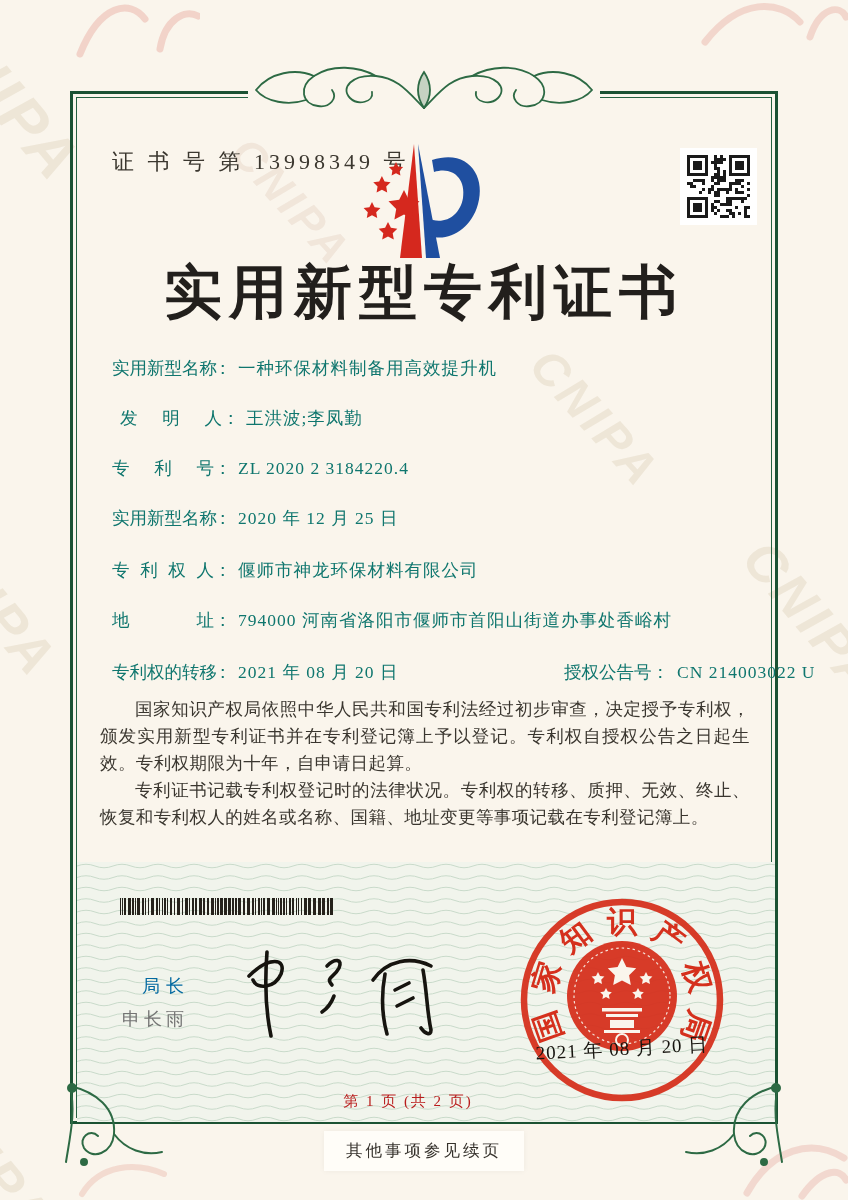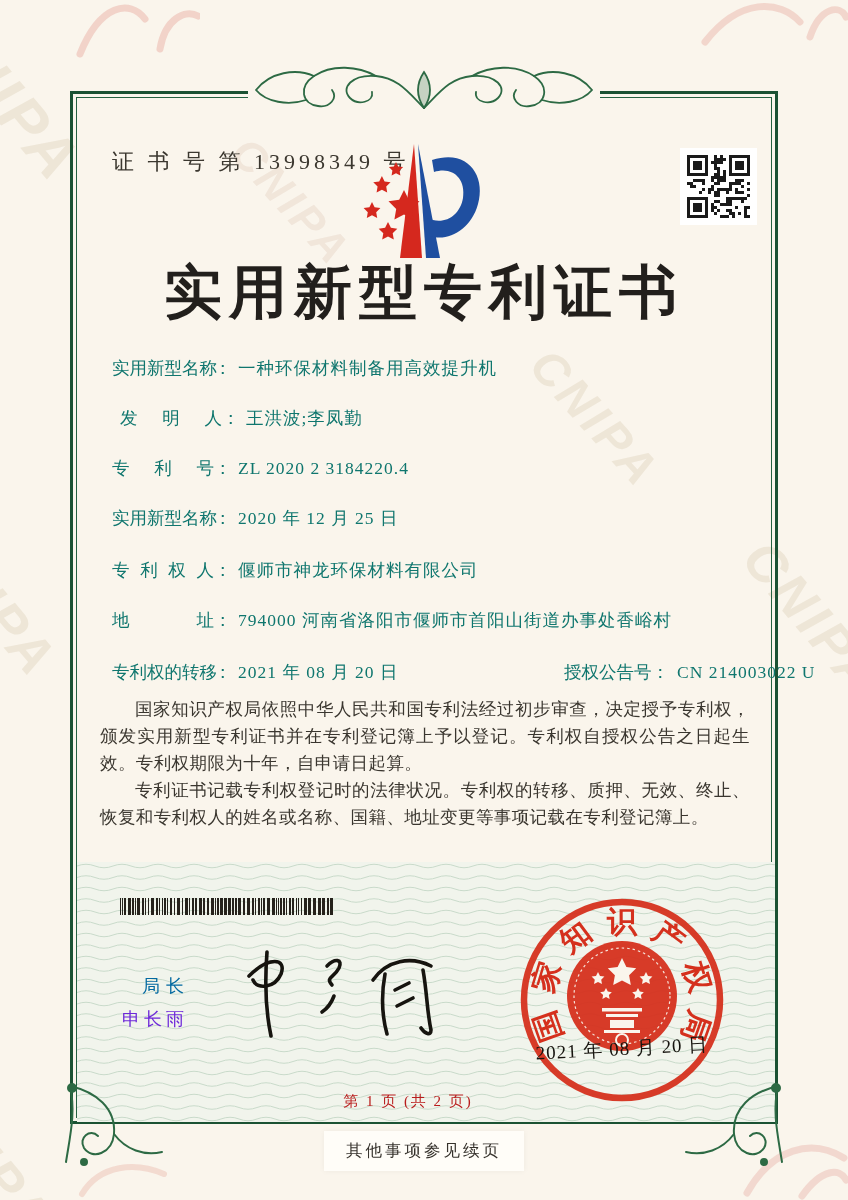--- a/index.html
+++ b/index.html
@@ -29,21 +29,21 @@
   
   .paras{left:100px;top:696px;width:650px;font-size:17.5px;line-height:27px;
       text-align:justify;color:#3a362f;letter-spacing:.4px;}
   .paras p{margin:0;text-indent:2em;}
   
   .wavezone{left:77px;top:862px;width:698px;height:260px;overflow:hidden;}
   
   .barcode{left:120px;top:898px;}
   
   .dtitle{left:122px;top:974px;font-size:18px;letter-spacing:6px;color:#0369a1;margin-left:20px;}
-  .dname{left:122px;top:1007px;font-size:18px;letter-spacing:4px;color:#6d28d9;}
+  .dname{left:122px;top:1007px;font-size:18px;letter-spacing:4px;color:#737373;}
   
   .pageno{left:0;top:1092px;width:816px;text-align:center;font-size:15px;
       letter-spacing:2px;color:#b91c1c;}
   .note{left:0;top:1131px;width:848px;text-align:center;}
   .note span{display:inline-block;background:#fffdf8;padding:9px 22px;font-size:16.5px;
       letter-spacing:3px;color:#35312b;box-shadow:0 0 6px rgba(0,0,0,.05);}
   svg{display:block;}
 </style>
 </head>
 <body>

